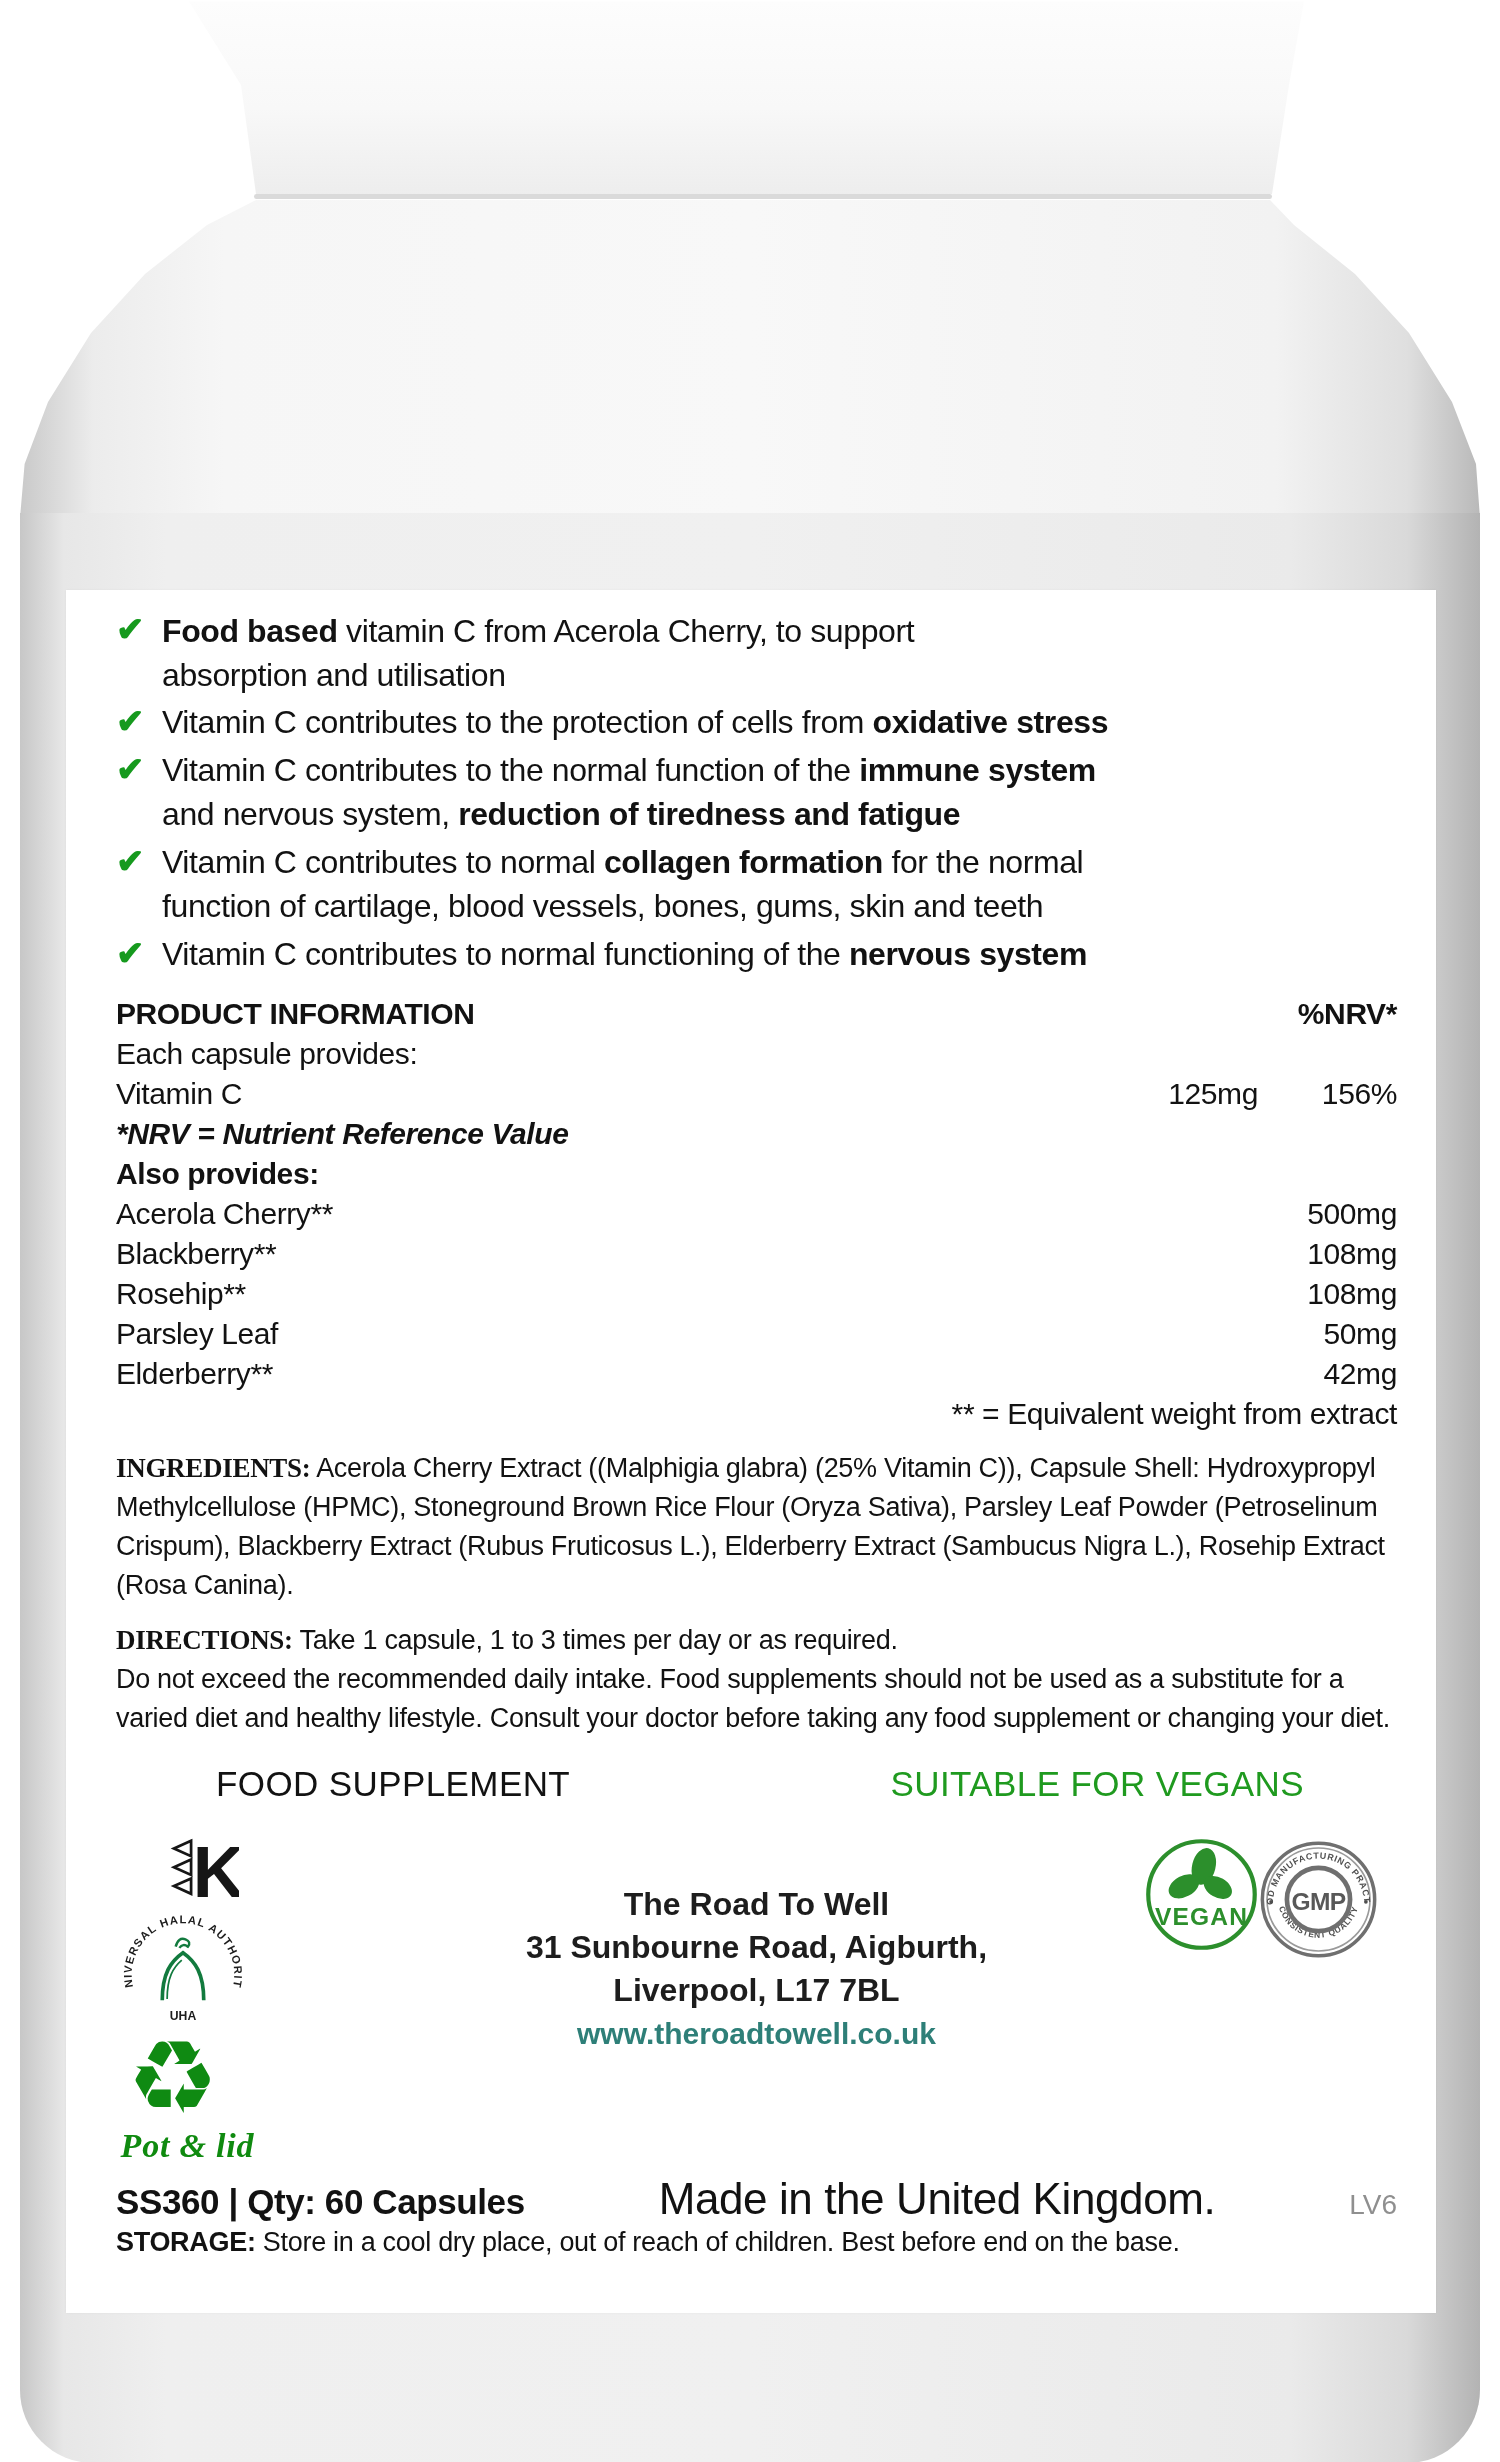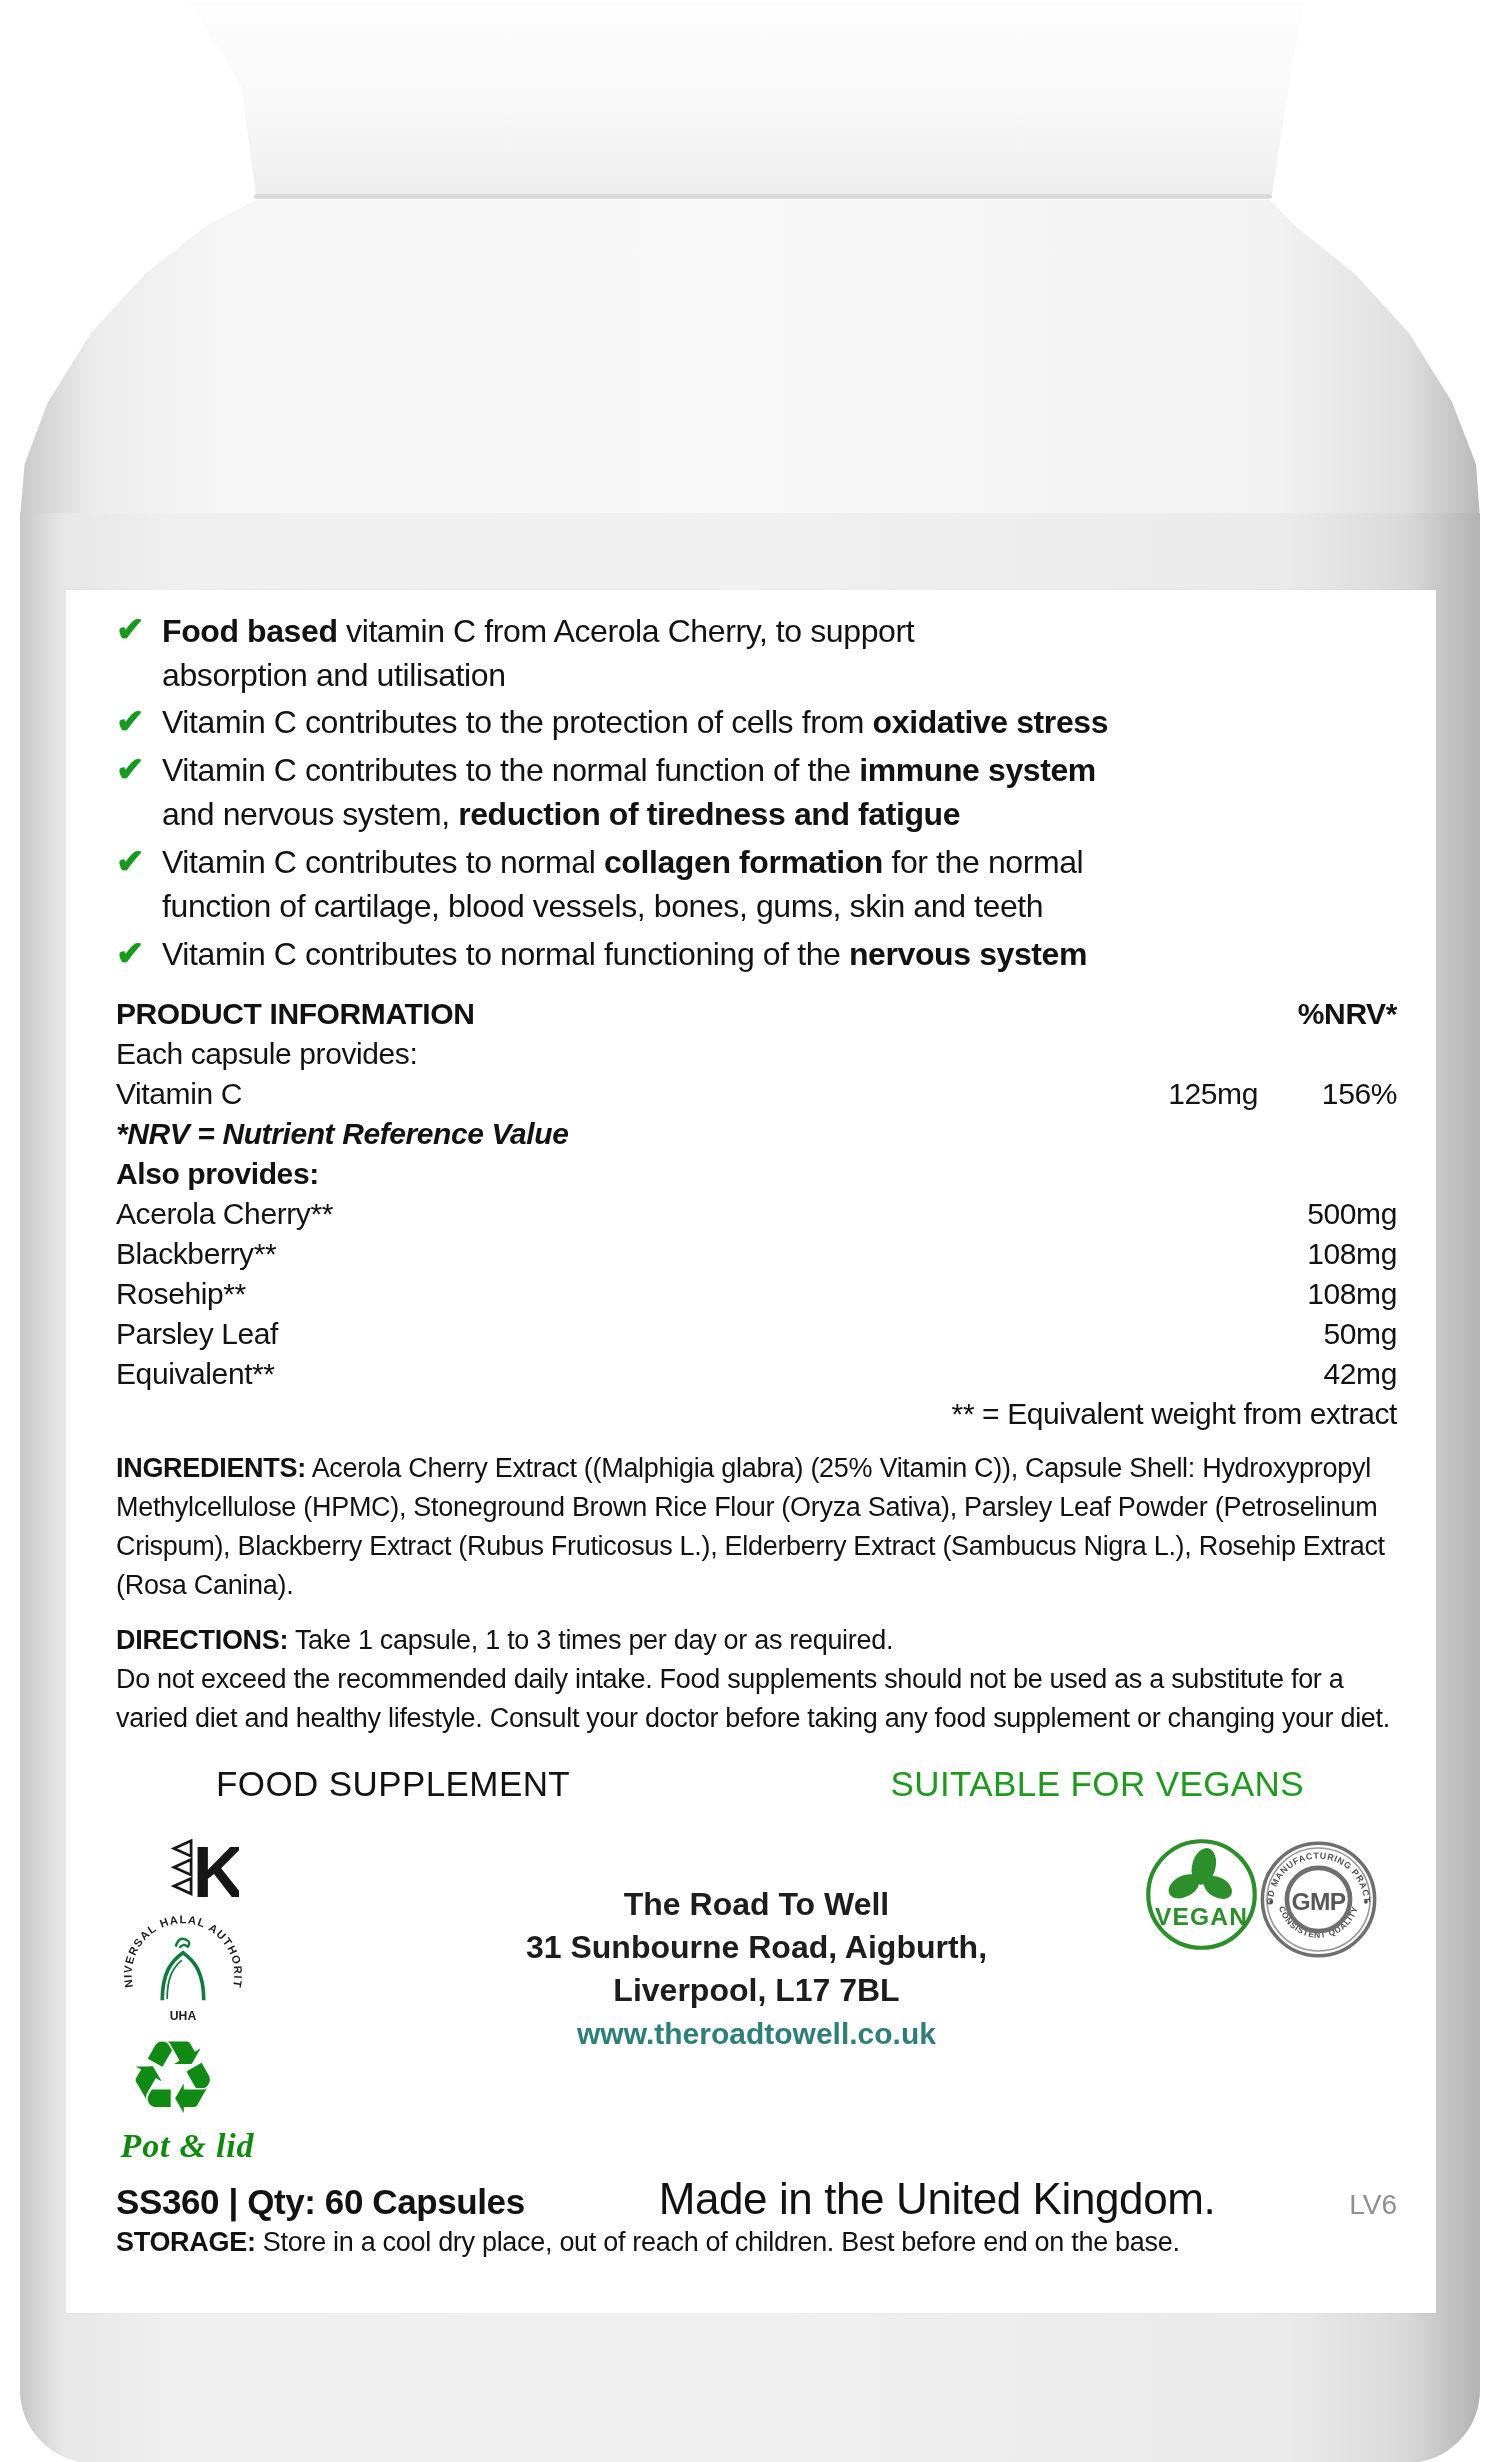--- a/index.html
+++ b/index.html
@@ -35,21 +35,21 @@
   .irow{display:flex;align-items:baseline;}
   .irow .nm{flex:1;}
   .irow .amt{width:162px;text-align:right;}
   .irow .nrv{width:139px;text-align:right;}
   .bold{font-weight:700;}
   .bolditalic{font-weight:700;font-style:italic;}
   .equiv{text-align:right;}
 
   
   .para{margin:15.4px 0 0 0;font-size:27px;line-height:39px;letter-spacing:-0.3px;}
-  .para b{letter-spacing:-0.3px;}
+  .para b{letter-spacing:-0.3px;font-family:Liberation Serif, serif;}
   .para.tight{margin-top:0;}
 
   
   .supp-row{margin-top:26px;display:flex;justify-content:space-between;
        padding:0 93px 0 100px;font-size:35px;letter-spacing:0.4px;gap:44px;}
   .supp-row .vegans{color:#1f9a1f;}
 
   
   .cert-band{margin-top:28px;display:flex;align-items:flex-start;}
   .col-left{width:254px;display:flex;flex-direction:column;align-items:flex-start;}
@@ -136,21 +136,21 @@
       </div>
       <div class="irow">
         <span class="nm">Rosehip**</span>
         <span class="nrv">108mg</span>
       </div>
       <div class="irow">
         <span class="nm">Parsley Leaf</span>
         <span class="nrv">50mg</span>
       </div>
       <div class="irow">
-        <span class="nm">Equivalent**</span>
+        <span class="nm">Elderberry**</span>
         <span class="nrv">42mg</span>
       </div>
       <div class="equiv">** = Equivalent weight from extract</div>
     </div>
 
     <p class="para"><b>INGREDIENTS:</b><span> Acerola Cherry Extract ((Malphigia glabra) (25% Vitamin C)), Capsule Shell: Hydroxypropyl Methylcellulose (HPMC), Stoneground Brown Rice Flour (Oryza Sativa), Parsley Leaf Powder (Petroselinum Crispum), Blackberry Extract (Rubus Fruticosus L.), Elderberry Extract (Sambucus Nigra L.), Rosehip Extract (Rosa Canina).</span></p>
 
     <p class="para"><b>DIRECTIONS:</b><span> Take 1 capsule, 1 to 3 times per day or as required.</span></p>
     <p class="para tight"><span>Do not exceed the recommended daily intake. Food supplements should not be used as a substitute for a varied diet and healthy lifestyle. Consult your doctor before taking any food supplement or changing your diet.</span></p>
 

